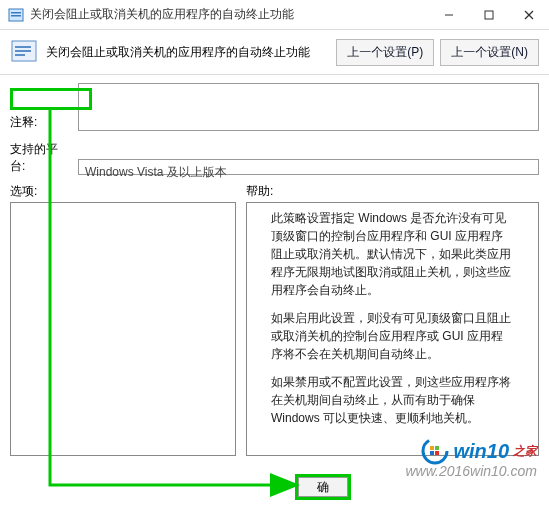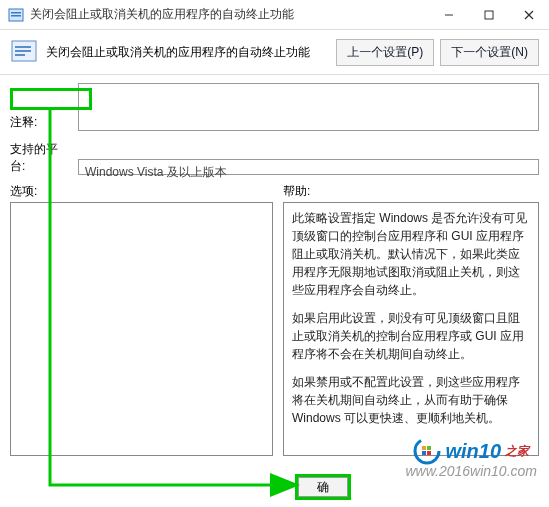--- a/index.html
+++ b/index.html
@@ -91,34 +91,34 @@
       font-size: 12px;
       color: #444;
       display: flex; align-items: flex-start;
     }
     .lower {
       display: flex;
       gap: 10px;
       padding: 8px 10px 0 10px;
     }
     .lowercol { display: flex; flex-direction: column; }
-    .lowercol.left { width: 263px; }
+    .lowercol.left { width: 226px; }
     .lowercol.right { flex: 1; }
     .lowerlabel { font-size: 12px; margin-bottom: 2px; }
     .sunken {
       border: 1px solid #888;
       background: #fff;
       height: 254px;
       overflow: hidden;
     }
     .helpbox {
       border: 1px solid #888;
       background: #fff;
       height: 254px;
-      padding: 6px 8px;
+      padding: 6px 24px;
       font-size: 12px;
       line-height: 1.5;
       color: #222;
       overflow: auto;
     }
     .helpbox p { margin-bottom: 10px; }
     .highlight-box1 {
       position: absolute;
       border: 3px solid #00c800;
       pointer-events: none;
@@ -143,21 +143,21 @@
       left: 298px; top: 477px;
       width: 50px; height: 20px;
       border: 1px solid #999;
       background: #f3f3f3;
       display: flex; align-items: center; justify-content: center;
       font-size: 12px;
     }
     .watermark {
       position: absolute;
       right: 12px; bottom: 28px;
-      display: flex; flex-direction: column; align-items: center;
+      display: flex; flex-direction: column; align-items: flex-end;
       pointer-events: none;
     }
     .wm-row {
       display: flex; align-items: center; gap: 4px;
     }
     .wm-logo {
       width: 28px; height: 28px;
     }
     .wm-text1 { font-size: 20px; font-weight: bold; font-style: italic; color: #0a7ac8; }
     .wm-text2 { font-size: 12px; font-weight: bold; font-style: italic; color: #c83232; }
@@ -200,21 +200,21 @@
     <svg width="28" height="28" viewBox="0 0 28 28">
       <rect x="2" y="3" width="24" height="20" fill="#e8f1fb" stroke="#5a8ec8"></rect>
       <rect x="5" y="8" width="16" height="2" fill="#5a8ec8"></rect>
       <rect x="5" y="12" width="16" height="2" fill="#5a8ec8"></rect>
       <rect x="5" y="16" width="10" height="2" fill="#5a8ec8"></rect>
     </svg>
   </span>
   <span class="htitle">关闭会阻止或取消关机的应用程序的自动终止功能</span>
   <div class="navbtns">
     <div class="navbtn">上一个设置(P)</div>
-    <div class="navbtn">下一个设置(N)</div>
+    <div class="navbtn">上一个设置(N)</div>
   </div>
 </div>
 
 <div class="body">
   <div class="rightcol">
     <div class="fieldrow">
       <span class="fieldlabel">注释:</span>
       <textarea class="commentbox" style=""></textarea>
     </div>
     <div class="fieldrow">

